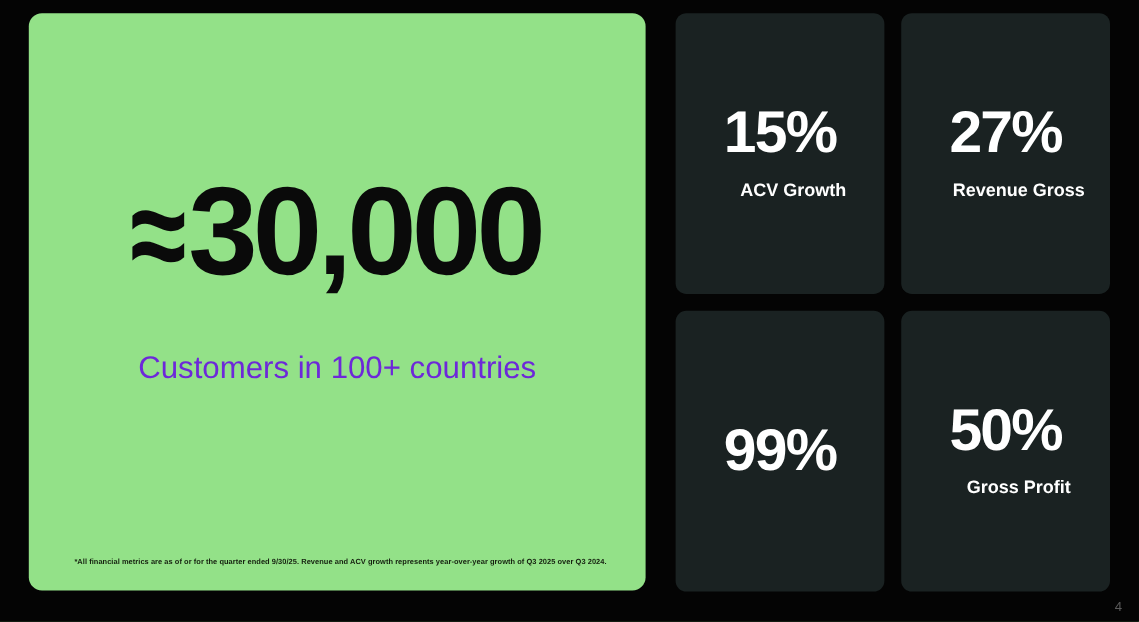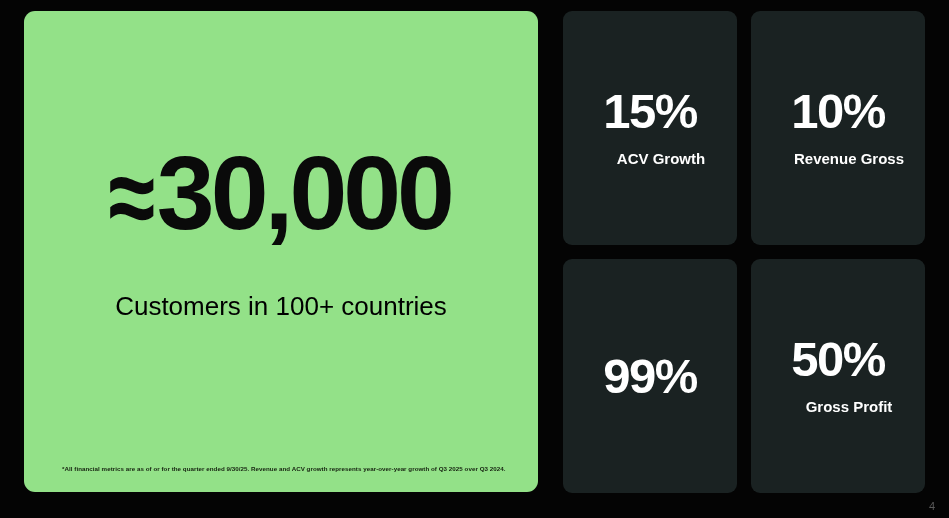--- a/index.html
+++ b/index.html
@@ -63,21 +63,21 @@
     letter-spacing: -2px;
     vertical-align: 6px;
     display: inline-block;
     transform: scaleY(1.45) scaleX(1.12);
     transform-origin: center;
     margin-right: 6px;
     font-weight: bold;
   }
 
   .hero-subtitle {
-    color: #000000;
+    color: #6d28d9;
     font-size: 26px;
     font-weight: normal;
     letter-spacing: 0px;
     margin-top: 46px;
     white-space: nowrap;
   }
 
   .hero-footnote {
     position: absolute;
     left: 38px;
@@ -160,21 +160,21 @@
   </div>
 
   <div class="stats-grid">
 
     <div class="stat-card">
       <div class="stat-value">15%</div>
       <div class="stat-label">ACV Growth</div>
     </div>
 
     <div class="stat-card">
-      <div class="stat-value">10%</div>
+      <div class="stat-value">27%</div>
       <div class="stat-label">Revenue Gross</div>
     </div>
 
     <div class="stat-card">
       <div class="stat-value">99%</div>
     </div>
 
     <div class="stat-card">
       <div class="stat-value">50%</div>
       <div class="stat-label">Gross Profit</div>

